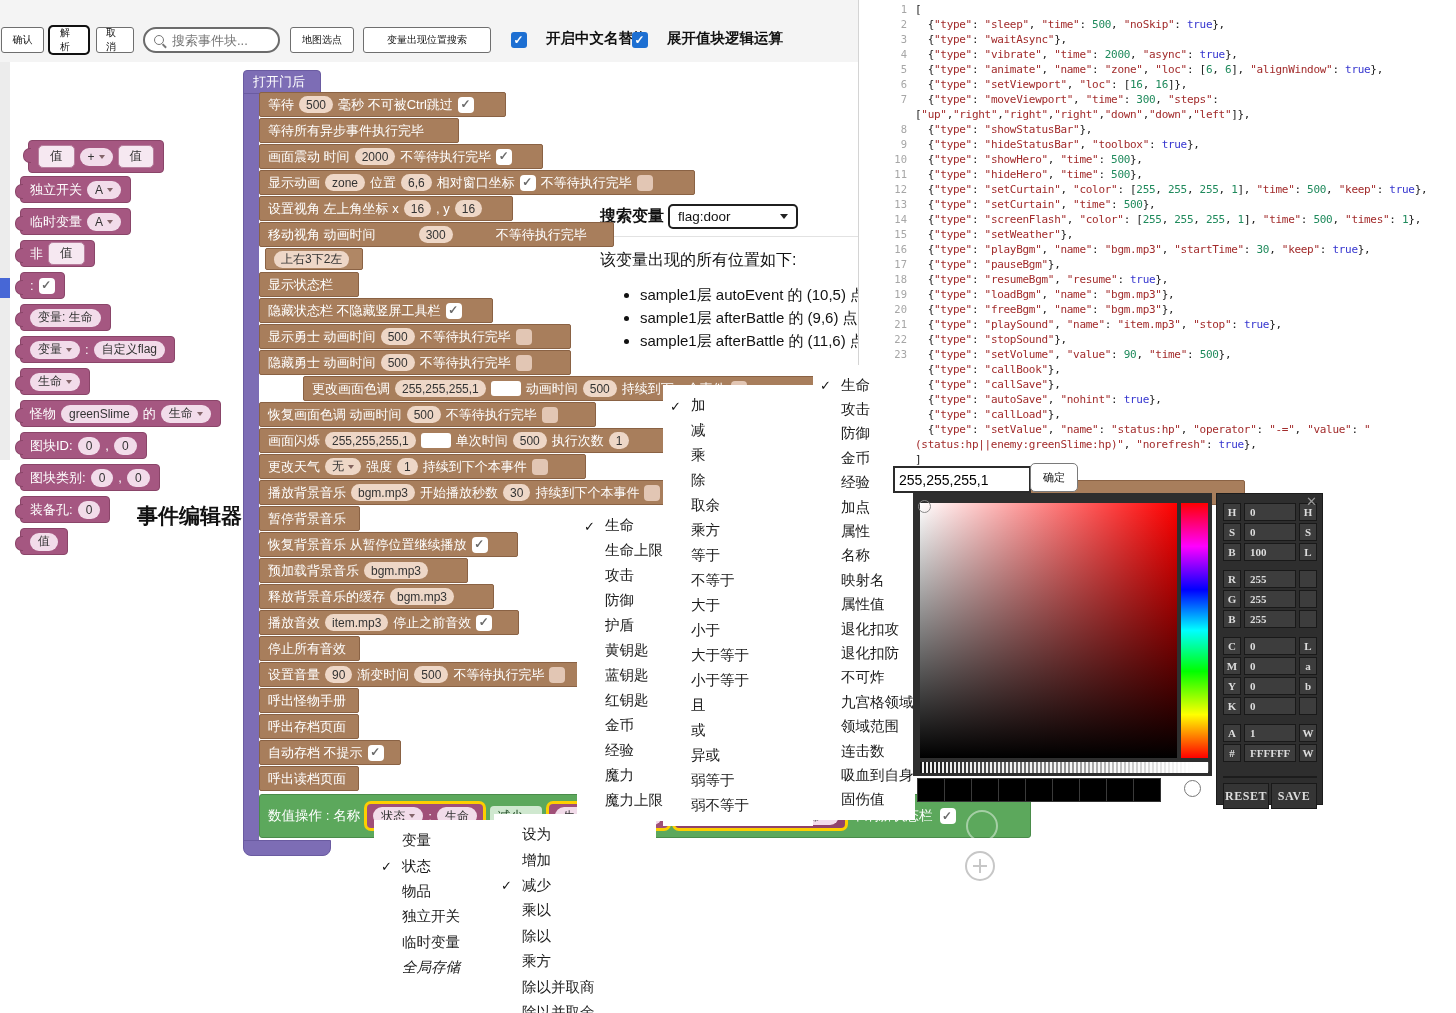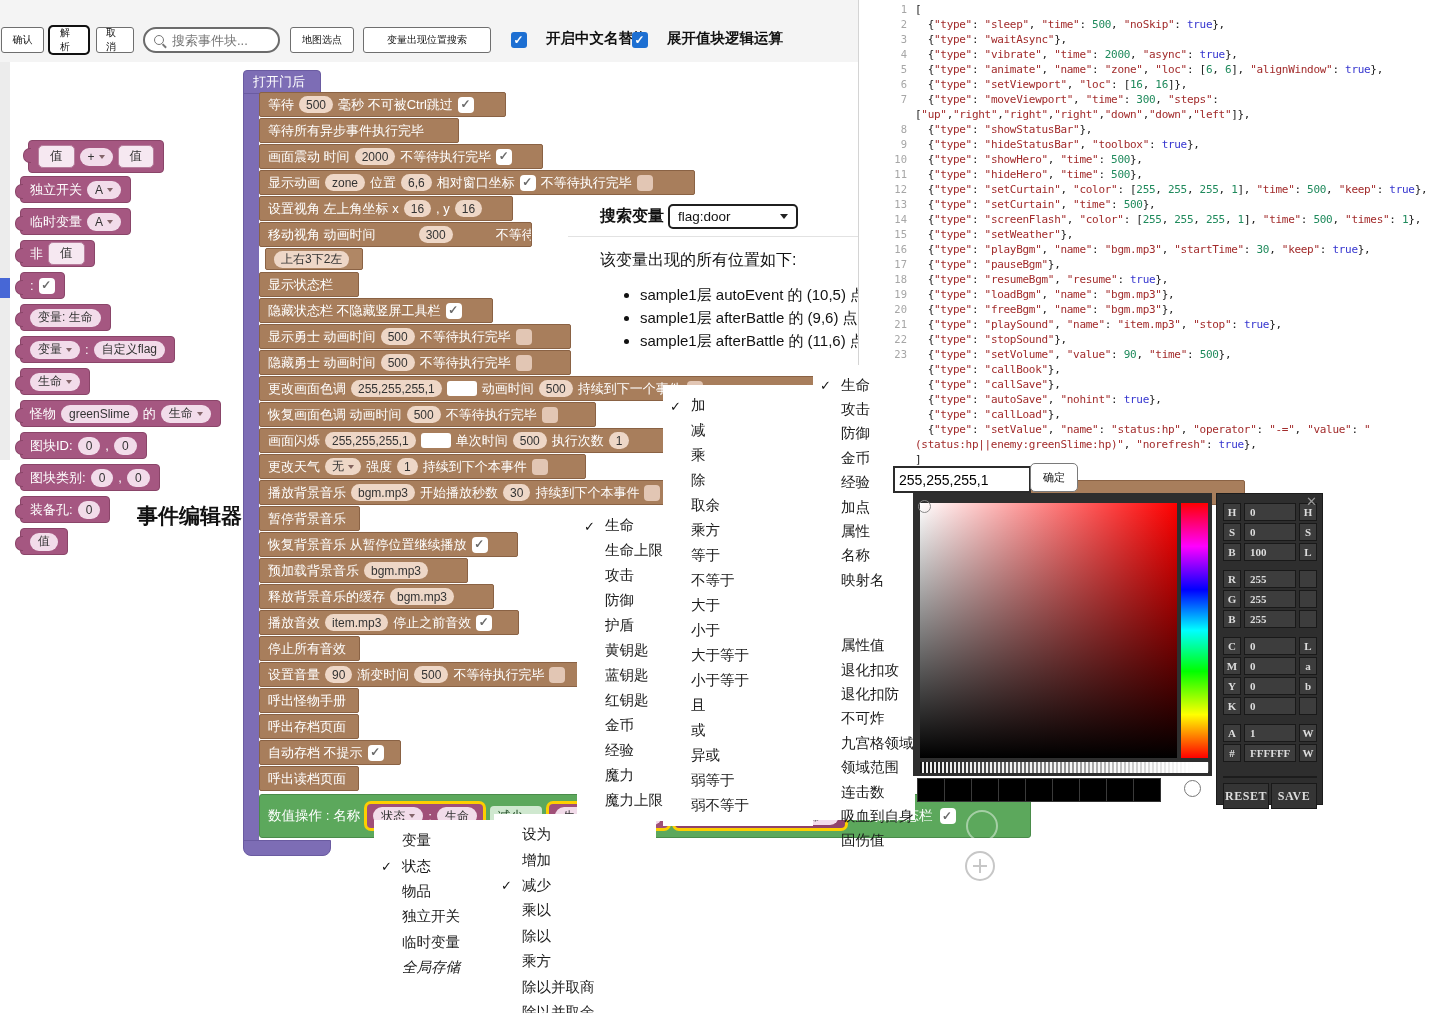--- a/index.html
+++ b/index.html
@@ -184,21 +184,21 @@
         <span class="bc"></span>
         <span class="bt">不等待执行完毕</span>
         <span class="bu"></span>
       </div>
       <div class="brow" style="top: 196px; width: 254px;">
         <span class="bt">设置视角 左上角坐标 x</span>
         <span class="bf">16</span>
         <span class="bt">, y</span>
         <span class="bf">16</span>
       </div>
-      <div class="brow" style="top: 222px; width: 273px; gap: 43px;">
+      <div class="brow" style="top: 222px; width: 355px; gap: 43px;">
         <span class="bt">移动视角 动画时间</span>
         <span class="bf">300</span>
         <span class="bt">不等待执行完毕</span>
         <span class="bu"></span>
       </div>
       <div class="brow sub" style="top: 248px; width: 98px; height: 22px;">
         <span class="bf">上右3下2左</span>
       </div>
       <div class="brow" style="top: 272px; width: 100px;">
         <span class="bt">显示状态栏</span>
@@ -212,21 +212,21 @@
         <span class="bf">500</span>
         <span class="bt">不等待执行完毕</span>
         <span class="bu"></span>
       </div>
       <div class="brow" style="top: 350px; width: 312px;">
         <span class="bt">隐藏勇士 动画时间</span>
         <span class="bf">500</span>
         <span class="bt">不等待执行完毕</span>
         <span class="bu"></span>
       </div>
-      <div class="brow" style="top: 376px; width: 575px;">
+      <div class="brow" style="top: 376px; width: 575px; margin-left: 44px;">
         <span class="bt">更改画面色调</span>
         <span class="bf">255,255,255,1</span>
         <span class="bs"></span>
         <span class="bt">动画时间</span>
         <span class="bf">500</span>
         <span class="bt">持续到下一个事件</span>
         <span class="bu"></span>
       </div>
       <div class="brow" style="top: 402px; width: 337px;">
         <span class="bt">恢复画面色调 动画时间</span>
@@ -506,21 +506,21 @@
         </div>
         <div class="menu-item" style="height: 24.4px;">
           <span>属性</span>
         </div>
         <div class="menu-item" style="height: 24.4px;">
           <span>名称</span>
         </div>
         <div class="menu-item" style="height: 24.4px;">
           <span>映射名</span>
         </div>
-        <div class="menu-item" style="height: 24.4px; margin-top: 41px;">
+        <div class="menu-item" style="height: 24.4px;">
           <span>属性值</span>
         </div>
         <div class="menu-item" style="height: 24.4px;">
           <span>退化扣攻</span>
         </div>
         <div class="menu-item" style="height: 24.4px;">
           <span>退化扣防</span>
         </div>
         <div class="menu-item" style="height: 24.4px;">
           <span>不可炸</span>

